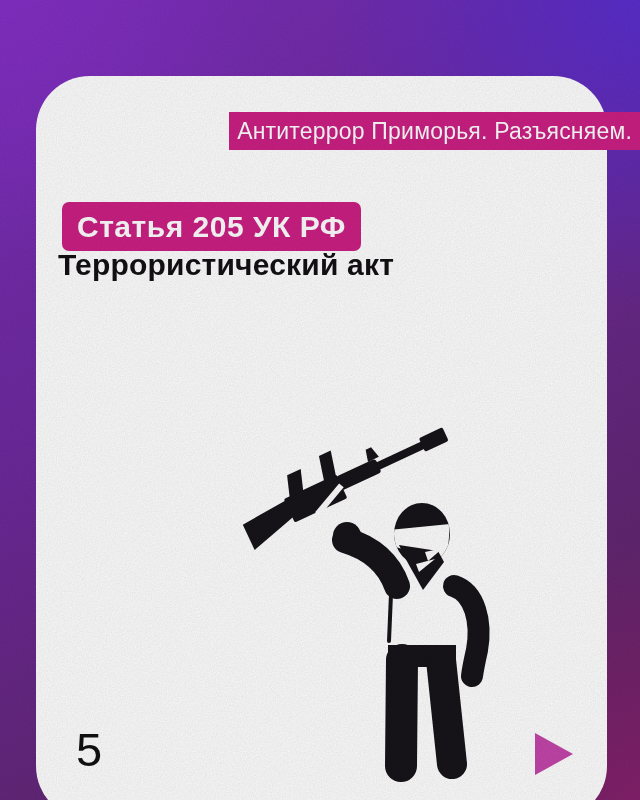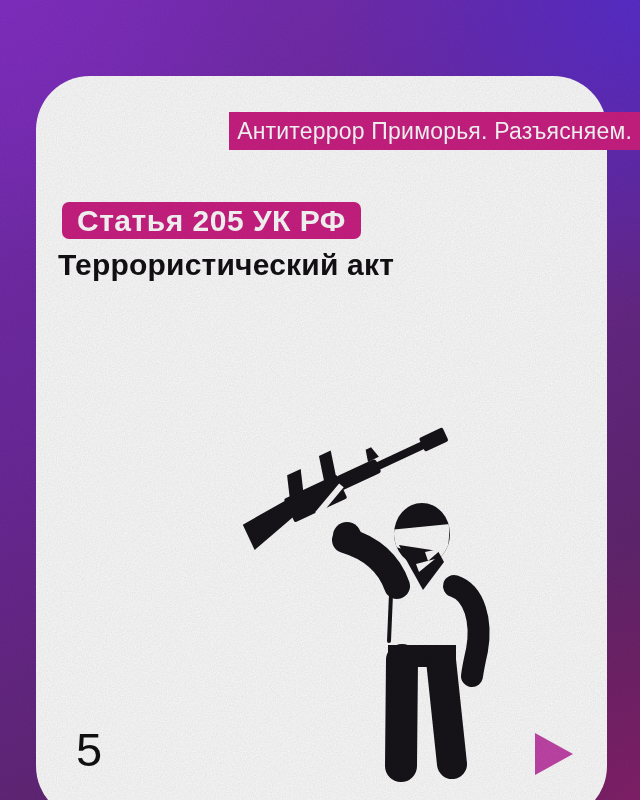--- a/index.html
+++ b/index.html
@@ -19,21 +19,21 @@
   .header-badge{
     position:absolute;top:112px;left:229px;right:0;height:38px;
     background:#cd2084;color:#ffffff;
     font-size:23px;line-height:38px;text-align:right;
     padding-right:8px;letter-spacing:0.2px;white-space:nowrap;z-index:4;
   }
   .article-badge{
     position:absolute;left:62px;top:202px;height:37px;
     background:#cd2084;color:#ffffff;border-radius:7px;
     font-size:30px;font-weight:bold;line-height:37px;
-    padding:0 15px;letter-spacing:0.5px;white-space:nowrap;z-index:3;
+    padding:6px 15px;letter-spacing:0.5px;white-space:nowrap;z-index:3;
   }
   .heading{
     position:absolute;left:58px;top:248px;
     color:#141115;font-size:30px;font-weight:bold;letter-spacing:0.2px;
     white-space:nowrap;z-index:3;text-align:center;
   }
   .body-text{
     position:absolute;left:60px;top:329px;width:520px;
     color:#18151b;font-size:24px;line-height:35px;z-index:3;
   }

